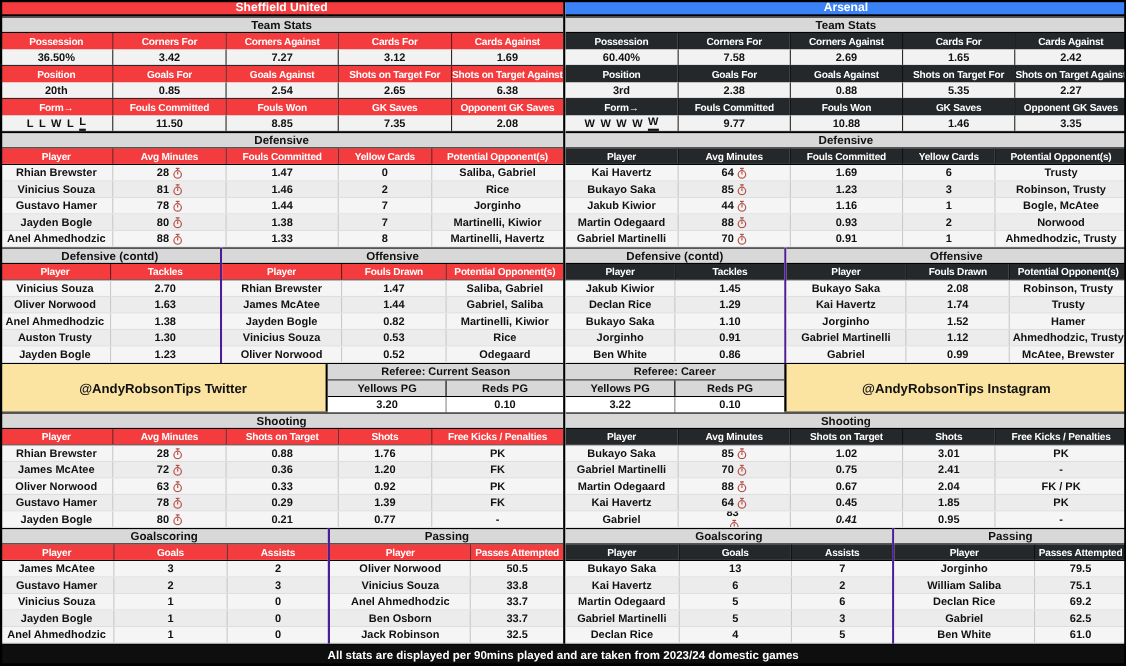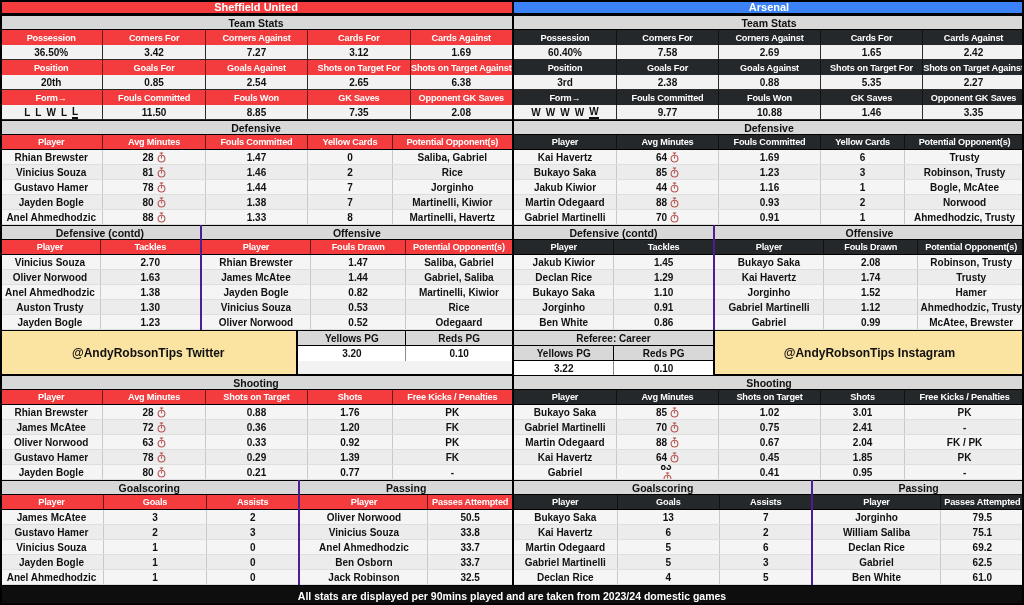--- a/index.html
+++ b/index.html
@@ -296,20 +296,21 @@
               <div class="cell" style="width: 30.5%;">0.52</div>
               <div class="cell" style="width: 34.5%;">Odegaard</div>
             </div>
           </div>
       </div>
     </div>
 
     <div class="refband">
       <div class="socialbox">@AndyRobsonTips Twitter</div>
       <div class="refbox">
+        <div class="ref-title">Referee: Current Season</div>
         <div class="ref-heads">
           <div class="cell">Yellows PG</div>
           <div class="cell">Reds PG</div>
         </div>
         <div class="ref-vals">
           <div class="cell">3.20</div>
           <div class="cell">0.10</div>
         </div>
       </div>
     </div>
@@ -823,21 +824,21 @@
               <svg width="9" height="11" viewBox="0 0 9 11">
                 <g fill="none" stroke="#b5544d" stroke-width="1.1">
                   <circle cx="4.5" cy="6.6" r="3.4"></circle>
                   <line x1="4.5" y1="6.6" x2="4.5" y2="4.2"></line>
                   <line x1="2.8" y1="1" x2="6.2" y2="1"></line>
                   <line x1="4.5" y1="1" x2="4.5" y2="2.6"></line>
                 </g>
               </svg>
             </span>
           </div>
-          <div class="cell" style="width: 20%;">0.41</div>
+          <div class="cell" style="width: 20%; font-style: italic;">0.41</div>
           <div class="cell" style="width: 16.5%;">0.95</div>
           <div class="cell" style="width: 23.5%;">-</div>
         </div>
       </div>
 
     <div class="split">
       <div class="subcol" style="width:58.3%">
         <div class="row r-sect">Goalscoring</div>
         <div class="table">
             <div class="trow thead">

